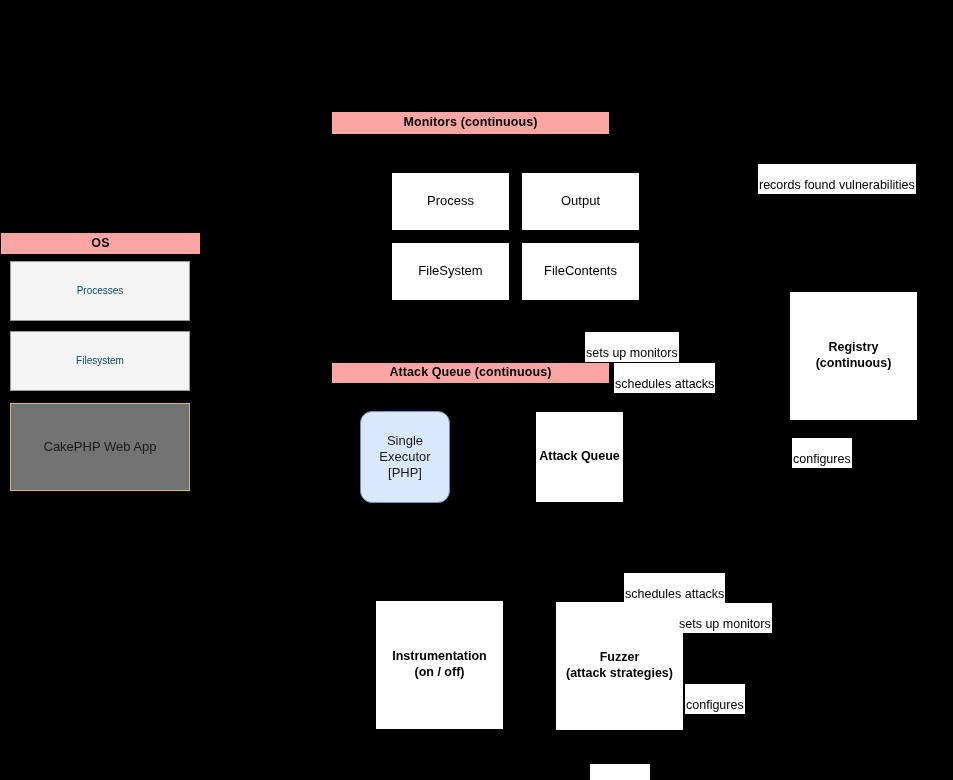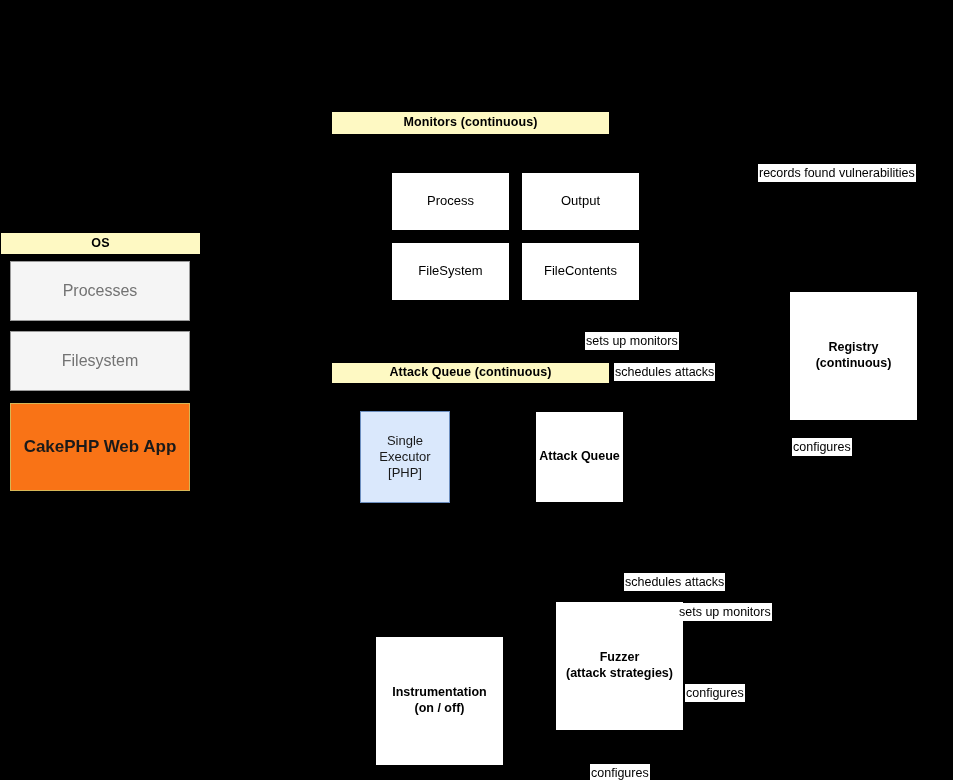--- a/index.html
+++ b/index.html
@@ -28,65 +28,64 @@
     box-sizing: border-box;
     display: flex;
     align-items: center;
     justify-content: center;
     text-align: center;
     line-height: 1.25;
     white-space: pre-line;
   }
   
   .swim-header {
-    background: #fef9c3;
+    background: #fca5a5;
     border: 1px solid #000000;
     font-weight: bold;
     font-size: 12.5px;
     letter-spacing: 0.1px;
   }
   
   .box-white {
     background: #ffffff;
     border: 1px solid #000000;
     font-size: 13px;
     margin-left: 44px;
   }
   .box-white.bold { font-weight: bold; font-size: 12.5px; }
   
   .box-grey {
     background: #f5f5f5;
     border: 1px solid #9a9a9a;
-    font-size: 16px;
-    color: #737373;
+    font-size: 10px;
+    color: #0c4a6e;
   }
   
   .box-cream {
-    background: #f97316;
+    background: #737373;
     border: 1px solid #d6b656;
-    font-size: 17px;
+    font-size: 13px;
     color: #1a1a1a;
-    font-weight: bold;
   }
   
   .box-blue {
     background: #dae8fc;
     border: 1px solid #6c8ebf;
     font-size: 13px;
     color: #1a1a1a;
   }
   
   .edge-label {
     position: absolute;
     background: #ffffff;
     color: #000000;
     font-size: 12.5px;
     line-height: 18px;
-    height: 18px;
-    padding: 0 1px;
+    height: 30px;
+    padding: 12px 1px;
     white-space: nowrap;
     box-sizing: border-box;
   }
 </style>
 </head>
 <body>
 
 <div class="canvas">
 
   <div class="node swim-header" style="left:0px; top:232px; width:201px; height:23px;">OS</div>
@@ -102,29 +101,29 @@
   <div class="node box-white" style="left:347px; top:172px; width:119px; height:59px;">Process</div>
 
   <div class="node box-white" style="left:477px; top:172px; width:119px; height:59px;">Output</div>
 
   <div class="node box-white" style="left:347px; top:242px; width:119px; height:59px;">FileSystem</div>
 
   <div class="node box-white" style="left:477px; top:242px; width:119px; height:59px;">FileContents</div>
 
   <div class="node swim-header" style="left:331px; top:362px; width:279px; height:22px;">Attack Queue (continuous)</div>
 
-  <div class="node box-blue" style="left:360px; top:411px; width:90px; height:92px;">Single Executor
+  <div class="node box-blue" style="left:360px; top:411px; width:90px; height:92px;border-radius:12px;">Single Executor
 [PHP]</div>
 
   <div class="node box-white bold" style="left:491px; top:411px; width:89px; height:92px;">Attack Queue</div>
 
   <div class="node box-white bold" style="left:745px; top:291px; width:129px; height:130px;">Registry
 (continuous)</div>
 
-  <div class="node box-white bold" style="left:331px; top:636px; width:129px; height:130px;">Instrumentation
+  <div class="node box-white bold" style="left:331px; top:600px; width:129px; height:130px;">Instrumentation
 (on / off)</div>
 
   <div class="node box-white bold" style="left:511px; top:601px; width:129px; height:130px;">Fuzzer
 (attack strategies)</div>
 
 
   <div class="edge-label" style="left:758px; top:164px;">records found vulnerabilities</div>
 
   <div class="edge-label" style="left:585px; top:332px;">sets up monitors</div>
 

